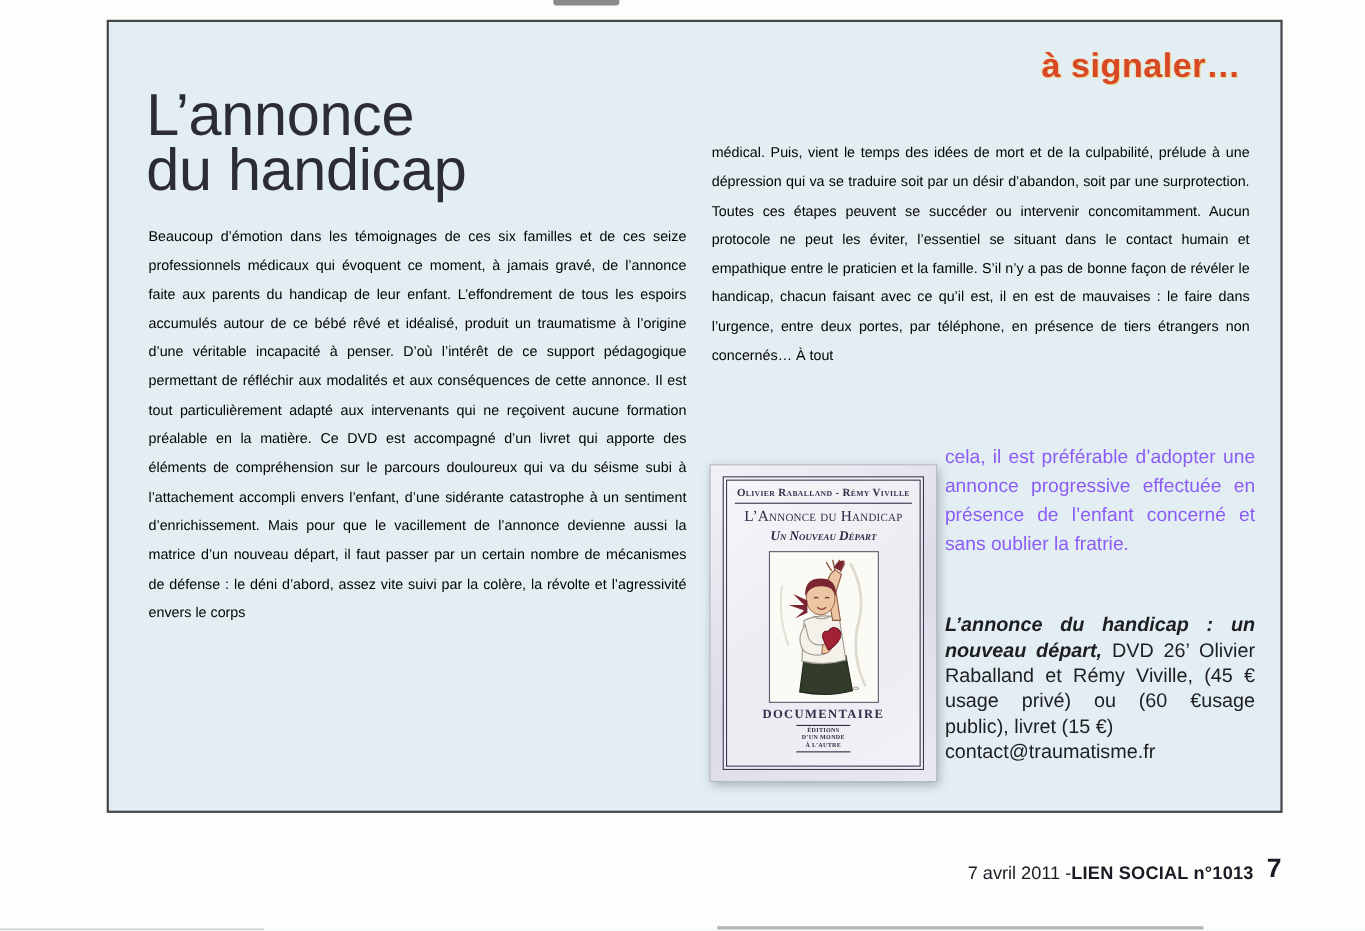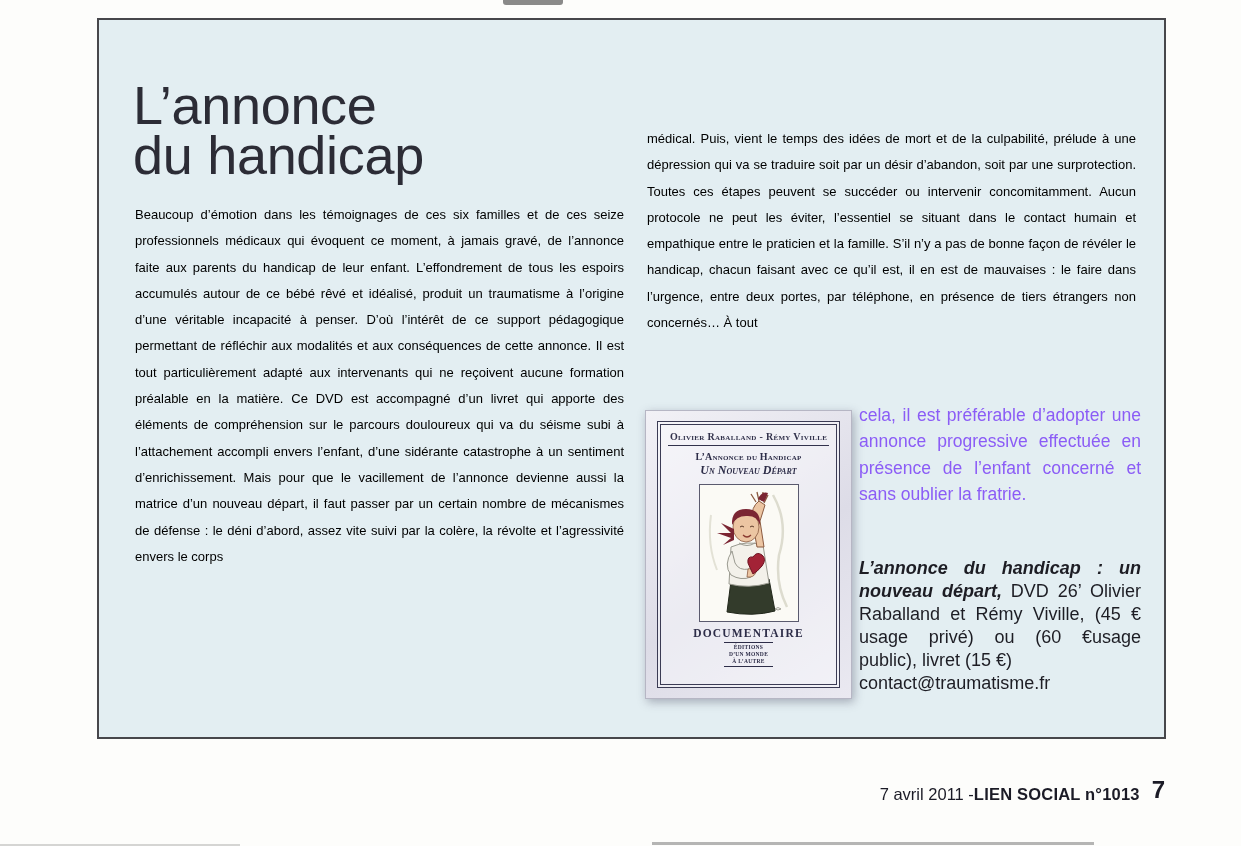--- a/index.html
+++ b/index.html
@@ -48,21 +48,21 @@
   }
   .wrap-stack{width:283px;}
   .wrap-text{
     font-family:Liberation Sans, sans-serif;
     font-size:17.5px;line-height:26.3px;
     color:#8b5cf6;text-align:justify;hyphens:manual;
   }
   
   .dvd-photo{
     width:207px;min-width:207px;height:289px;
-    margin-top:8px;
+    margin-top:20px;
     background:linear-gradient(145deg,#f2f1f6 0%,#dddce7 55%,#eae9f1 100%);
     border:1px solid #b6b6c4;
     box-shadow:2px 3px 9px rgba(50,50,75,0.35);
     box-sizing:border-box;
     padding:10px 11px;
   }
   .dvd-frame{
     height:100%;box-sizing:border-box;
     border:4px double #3b3b54;
     background:rgba(252,252,255,0.45);
@@ -73,22 +73,22 @@
   }
   .cover-authors{
     font-family:"Liberation Serif",serif;
     font-variant:small-caps;font-weight:700;
     font-size:10px;color:#32324c;letter-spacing:0.3px;
     border-bottom:1px solid #32324c;
     padding-bottom:3px;margin:0 3px 5px;
   }
   .cover-title{
     font-family:"Liberation Serif",serif;
-    font-variant:small-caps;font-weight:700;
-    font-size:10px;color:#2d2d48;letter-spacing:0.2px;
+    font-variant:small-caps;font-weight:400;
+    font-size:14px;color:#2d2d48;letter-spacing:0.2px;
   }
   .cover-subtitle{
     font-family:"Liberation Serif",serif;
     font-variant:small-caps;font-style:italic;font-weight:700;
     font-size:12px;color:#2d2d48;margin-top:1px;
   }
   .cover-art{
     width:98px;height:136px;
     margin:6px auto 5px;
     border:1px solid #5a5a6e;
@@ -136,20 +136,21 @@
     background:#9a9a9a;opacity:0.4;filter:blur(0.5px);
   }
 </style>
 </head>
 <body>
 
 <div class="page">
 
   <div class="content-box">
 
+    <div class="badge">à signaler…</div>
 
     <div class="article-title">
       <div>L’annonce</div>
       <div>du handicap</div>
     </div>
 
     <div class="body-col col-left">Beaucoup d’émotion dans les témoignages de ces six familles et de ces seize professionnels médicaux qui évoquent ce moment, à jamais gravé, de l’annonce faite aux parents du handicap de leur enfant. L’effon­drement de tous les espoirs accumulés autour de ce bébé rêvé et idéalisé, produit un traumatisme à l’ori­gine d’une véritable incapacité à penser. D’où l’intérêt de ce support pédagogique permettant de réfléchir aux modalités et aux conséquences de cette annonce. Il est tout particulièrement adapté aux intervenants qui ne reçoivent aucune formation préalable en la matière. Ce DVD est accompagné d’un livret qui apporte des éléments de compréhension sur le parcours doulou­reux qui va du séisme subi à l’attachement accompli envers l’enfant, d’une sidérante catastrophe à un sen­timent d’enrichissement. Mais pour que le vacillement de l’annonce devienne aussi la matrice d’un nouveau départ, il faut passer par un certain nombre de mé­canismes de défense : le déni d’abord, assez vite suivi par la colère, la révolte et l’agressivité envers le corps</div>
 
     <div class="body-col col-right-top">médical. Puis, vient le temps des idées de mort et de la culpabilité, prélude à une dépression qui va se tra­duire soit par un désir d’abandon, soit par une sur­protection. Toutes ces étapes peuvent se succéder ou intervenir concomitamment. Aucun protocole ne peut les éviter, l’essentiel se situant dans le contact humain et empathique entre le praticien et la famille. S’il n’y a pas de bonne façon de révéler le handicap, chacun faisant avec ce qu’il est, il en est de mauvaises : le faire dans l’urgence, entre deux portes, par téléphone, en présence de tiers étrangers non concernés… À tout</div>
 

